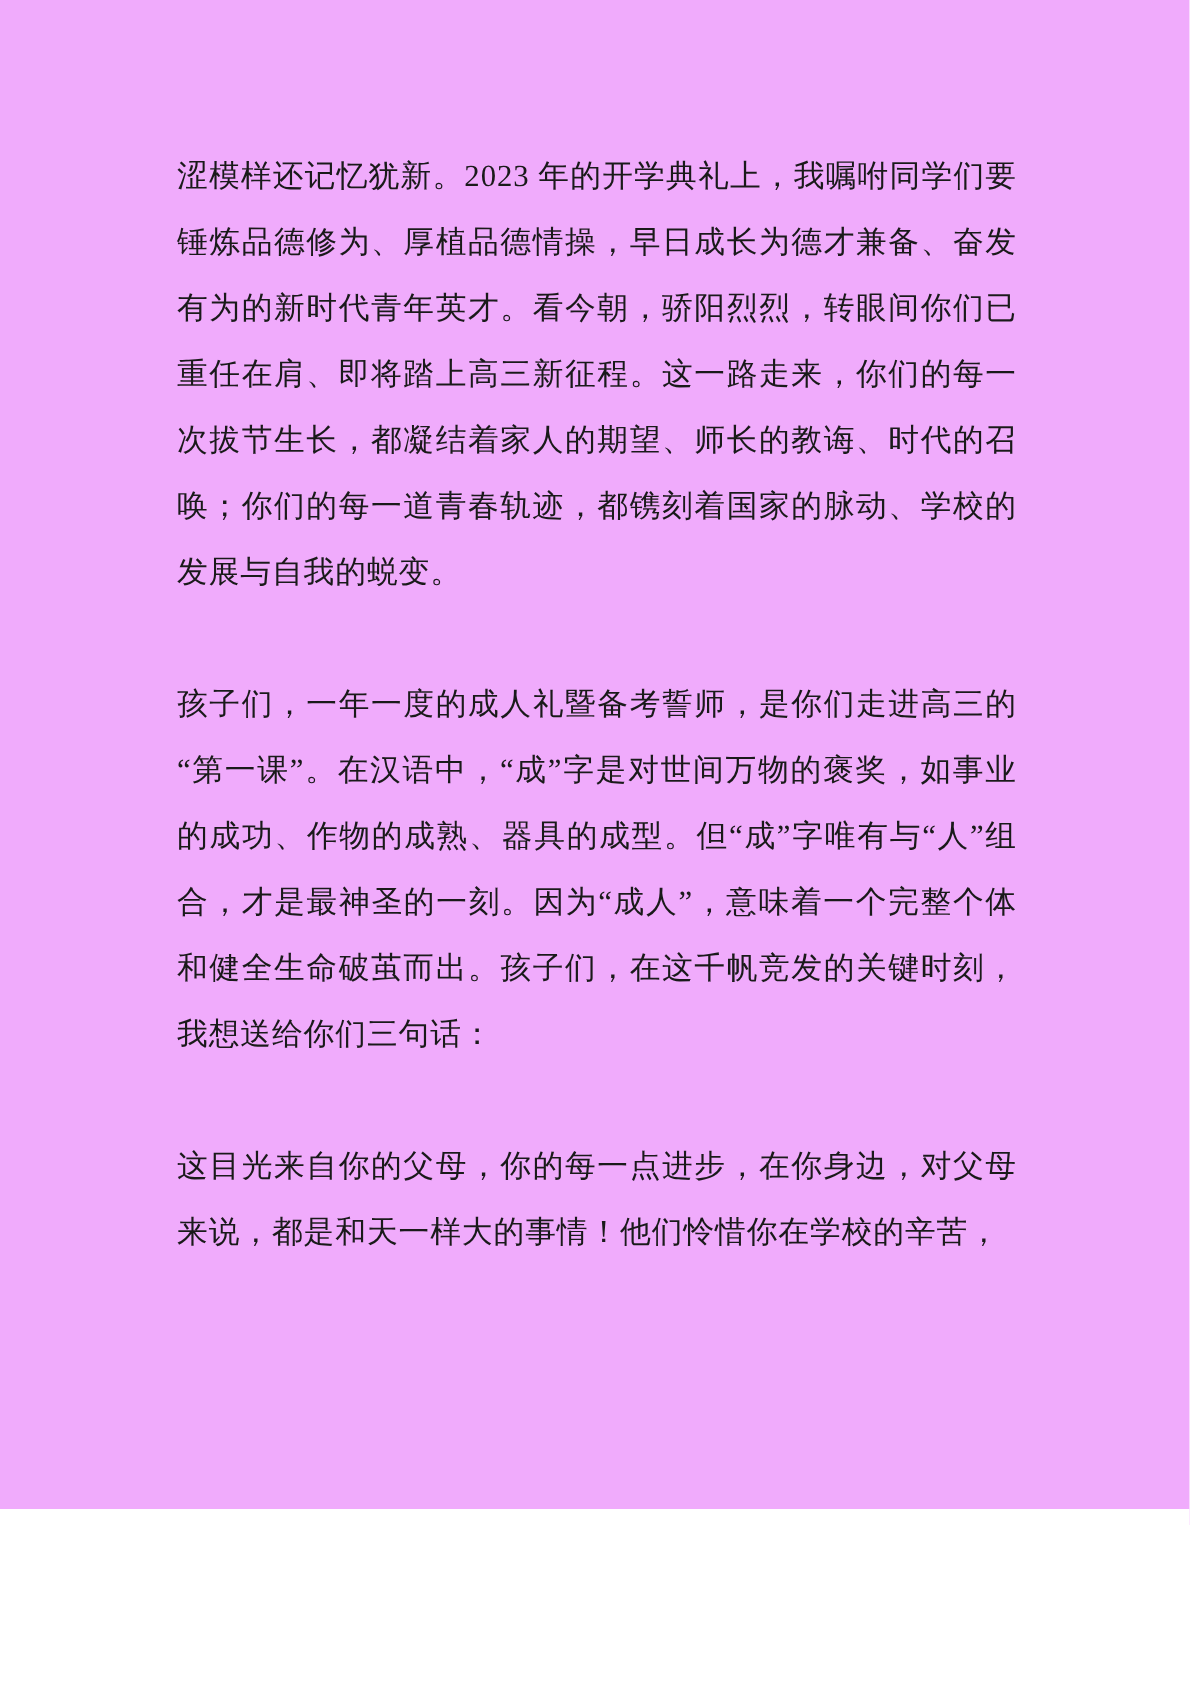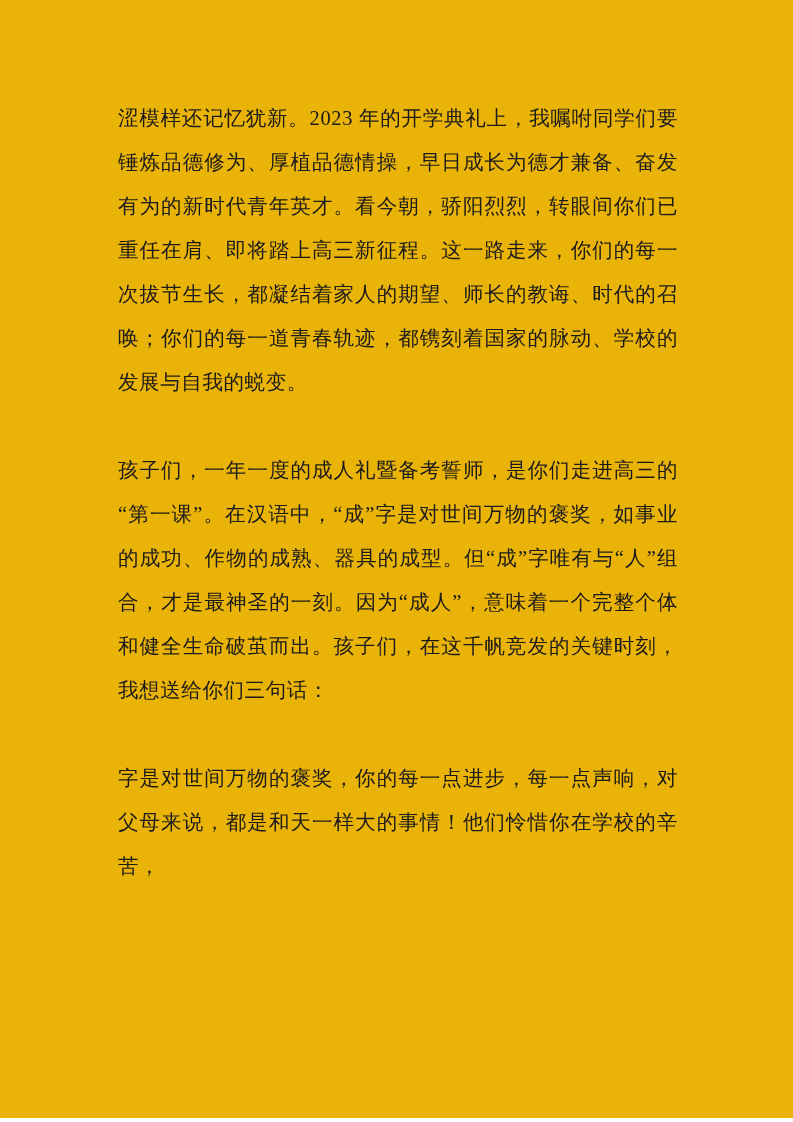--- a/index.html
+++ b/index.html
@@ -10,22 +10,22 @@
   body {
     width: 793px;
     height: 1122px;
     font-family: "Liberation Serif", "DejaVu Serif", serif;
     color: #000000;
     overflow: hidden;
   }
   .page {
     position: relative;
     width: 793px;
-    height: 1118px;
-    background: #eab308;
+    height: 1006px;
+    background: #f0abfc;
     box-sizing: border-box;
     padding: 96px 118px 70px 118px;
   }
   .doc-body {
     width: 560px;
   }
   .para {
     font-size: 20.5px;
     line-height: 44px;
     letter-spacing: 0.6px;
@@ -40,15 +40,15 @@
     margin-bottom: 0;
   }
 </style>
 </head>
 <body>
 
 <div class="page">
   <div class="doc-body">
     <p class="para">涩模样还记忆犹新。2023 年的开学典礼上，我嘱咐同学们要锤炼品德修为、厚植品德情操，早日成长为德才兼备、奋发有为的新时代青年英才。看今朝，骄阳烈烈，转眼间你们已重任在肩、即将踏上高三新征程。这一路走来，你们的每一次拔节生长，都凝结着家人的期望、师长的教诲、时代的召唤；你们的每一道青春轨迹，都镌刻着国家的脉动、学校的发展与自我的蜕变。</p>
     <p class="para">孩子们，一年一度的成人礼暨备考誓师，是你们走进高三的“第一课”。在汉语中，“成”字是对世间万物的褒奖，如事业的成功、作物的成熟、器具的成型。但“成”字唯有与“人”组合，才是最神圣的一刻。因为“成人”，意味着一个完整个体和健全生命破茧而出。孩子们，在这千帆竞发的关键时刻，我想送给你们三句话：</p>
-    <p class="para">字是对世间万物的褒奖，你的每一点进步，每一点声响，对父母来说，都是和天一样大的事情！他们怜惜你在学校的辛苦，</p>
+    <p class="para">这目光来自你的父母，你的每一点进步，在你身边，对父母来说，都是和天一样大的事情！他们怜惜你在学校的辛苦，</p>
   </div>
 </div>
 
 </body></html>

